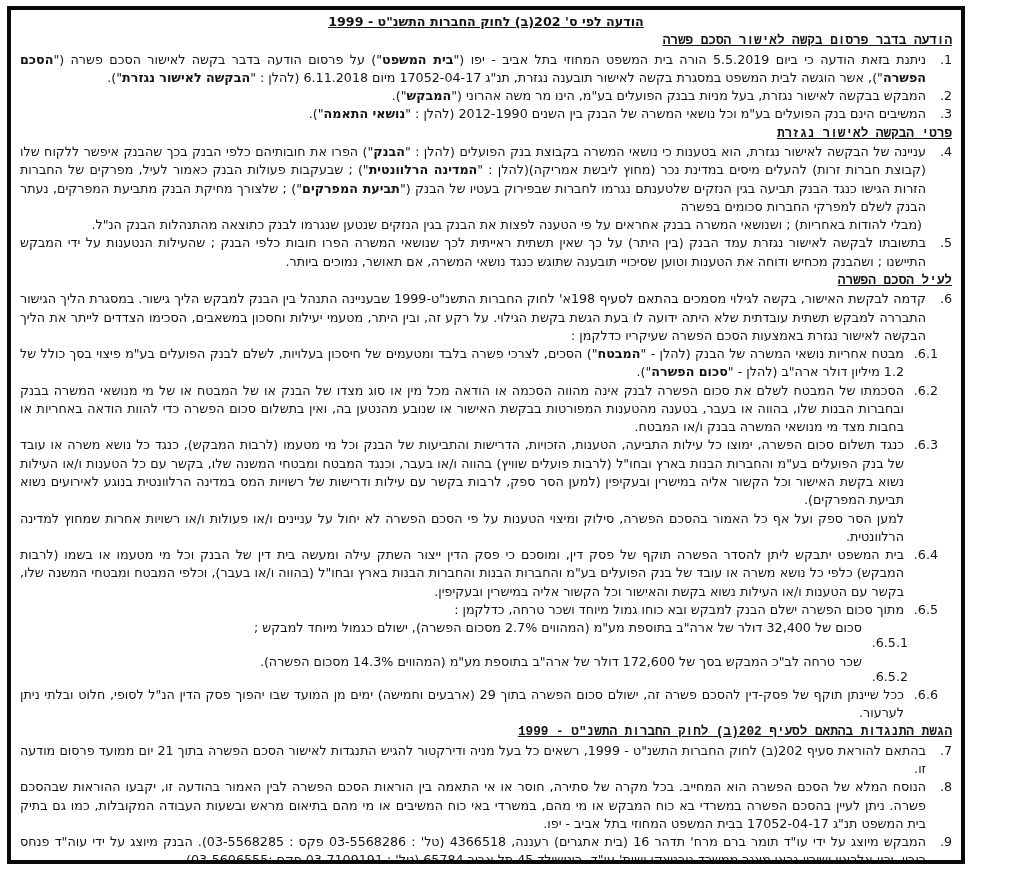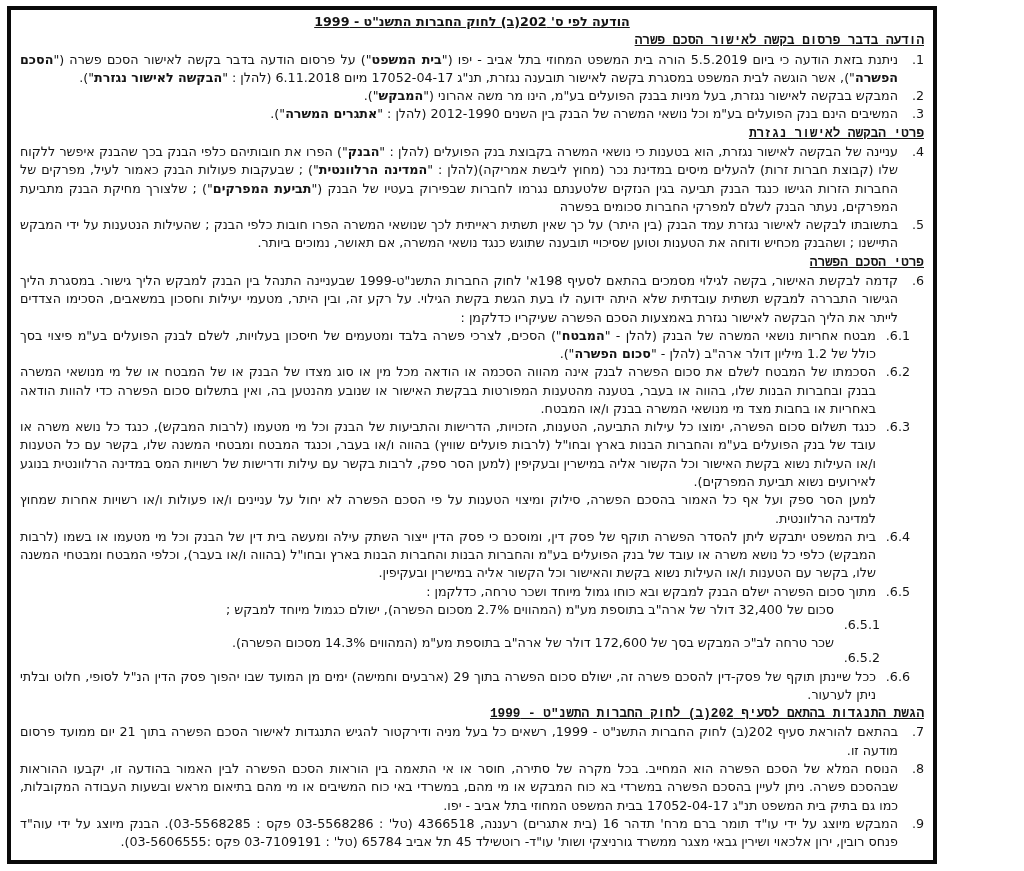--- a/index.html
+++ b/index.html
@@ -1,16 +1,16 @@
 <!DOCTYPE html>
 <html lang="he"><head>
 <meta charset="utf-8">
 <style>
   html,body{margin:0;padding:0;background:#ffffff;}
-  .page{width:944px;height:871px;position:relative;background:#ffffff;overflow:hidden;}
+  .page{width:944px;height:871px;position:relative;background:#ffffff;overflow:hidden;padding-left:28px;}
   .frame{position:absolute;left:7px;top:6px;right:7px;bottom:7px;border:4px solid #0a0a0a;
          padding:3px 9px 6px 9px;box-sizing:border-box;overflow:hidden;background:#ffffff;}
   .doc{direction:rtl;font-family:"DejaVu Sans","Liberation Sans",sans-serif;
        font-size:12.7px;line-height:1.44;color:#141414;}
   .title{text-align:center;font-weight:bold;}
   .hd{text-decoration:underline;}
   .heading{font-weight:bold;margin-top:1px;font-family:Liberation Mono, monospace;}
   .item{display:flex;align-items:flex-start;}
   .num{flex:0 0 26px;}
   .txt{flex:1 1 auto;text-align:justify;}
@@ -37,32 +37,33 @@
           <div class="item lvl1">
             <span class="num">1.</span>
             <span class="txt"><span>ניתנת בזאת הודעה כי ביום 5.5.2019 הורה בית המשפט המחוזי בתל אביב - יפו ("</span><b>בית המשפט</b><span>") על פרסום הודעה בדבר בקשה לאישור הסכם פשרה ("</span><b>הסכם הפשרה</b><span>"), אשר הוגשה לבית המשפט במסגרת בקשה לאישור תובענה נגזרת, תנ"ג 17052-04-17 מיום 6.11.2018 (להלן : "</span><b>הבקשה לאישור נגזרת</b><span>").</span></span>
           </div>
           <div class="item lvl1">
             <span class="num">2.</span>
             <span class="txt"><span>המבקש בבקשה לאישור נגזרת, בעל מניות בבנק הפועלים בע"מ, הינו מר משה אהרוני ("</span><b>המבקש</b><span>").</span></span>
           </div>
           <div class="item lvl1">
             <span class="num">3.</span>
-            <span class="txt"><span>המשיבים הינם בנק הפועלים בע"מ וכל נושאי המשרה של הבנק בין השנים 2012-1990 (להלן : "</span><b>אתגרים המשרה</b><span>").</span></span>
+            <span class="txt"><span>המשיבים הינם בנק הפועלים בע"מ וכל נושאי המשרה של הבנק בין השנים 2012-1990 (להלן : "</span><b>נושאי התאמה</b><span>").</span></span>
           </div>
           <div class="heading"><span class="hd">פרטי הבקשה לאישור נגזרת</span></div>
           <div class="item lvl1">
             <span class="num">4.</span>
             <span class="txt"><span>עניינה של הבקשה לאישור נגזרת, הוא בטענות כי נושאי המשרה בקבוצת בנק הפועלים (להלן : "</span><b>הבנק</b><span>") הפרו את חובותיהם כלפי הבנק בכך שהבנק איפשר ללקוח שלו (קבוצת חברות זרות) להעלים מיסים במדינת נכר (מחוץ ליבשת אמריקה)(להלן : "</span><b>המדינה הרלוונטית</b><span>") ; שבעקבות פעולות הבנק כאמור לעיל, מפרקים של החברות הזרות הגישו כנגד הבנק תביעה בגין הנזקים שלטענתם נגרמו לחברות שבפירוק בעטיו של הבנק ("</span><b>תביעת המפרקים</b><span>") ; שלצורך מחיקת הבנק מתביעת המפרקים, נעתר הבנק לשלם למפרקי החברות סכומים בפשרה</span></span>
           </div>
+          <div class="para lvl1"><span class="txt"><span>(מבלי להודות באחריות) ; ושנושאי המשרה בבנק אחראים על פי הטענה לפצות את הבנק בגין הנזקים שנטען שנגרמו לבנק כתוצאה מהתנהלות הבנק הנ"ל.</span></span></div>
           <div class="item lvl1">
             <span class="num">5.</span>
             <span class="txt"><span>בתשובתו לבקשה לאישור נגזרת עמד הבנק (בין היתר) על כך שאין תשתית ראייתית לכך שנושאי המשרה הפרו חובות כלפי הבנק ; שהעילות הנטענות על ידי המבקש התיישנו ; ושהבנק מכחיש ודוחה את הטענות וטוען שסיכויי תובענה שתוגש כנגד נושאי המשרה, אם תאושר, נמוכים ביותר.</span></span>
           </div>
-          <div class="heading"><span class="hd">פרטי הסכם הפשרה</span></div>
+          <div class="heading"><span class="hd">לעיל הסכם הפשרה</span></div>
           <div class="item lvl1">
             <span class="num">6.</span>
             <span class="txt"><span>קדמה לבקשת האישור, בקשה לגילוי מסמכים בהתאם לסעיף 198א' לחוק החברות התשנ"ט-1999 שבעניינה התנהל בין הבנק למבקש הליך גישור. במסגרת הליך הגישור התבררה למבקש תשתית עובדתית שלא היתה ידועה לו בעת הגשת בקשת הגילוי. על רקע זה, ובין היתר, מטעמי יעילות וחסכון במשאבים, הסכימו הצדדים לייתר את הליך הבקשה לאישור נגזרת באמצעות הסכם הפשרה שעיקריו כדלקמן :</span></span>
           </div>
           <div class="item lvl2">
             <span class="num">6.1.</span>
             <span class="txt"><span>מבטח אחריות נושאי המשרה של הבנק (להלן - "</span><b>המבטח</b><span>") הסכים, לצרכי פשרה בלבד ומטעמים של חיסכון בעלויות, לשלם לבנק הפועלים בע"מ פיצוי בסך כולל של 1.2 מיליון דולר ארה"ב (להלן - "</span><b>סכום הפשרה</b><span>").</span></span>
           </div>
           <div class="item lvl2">
             <span class="num">6.2.</span>

